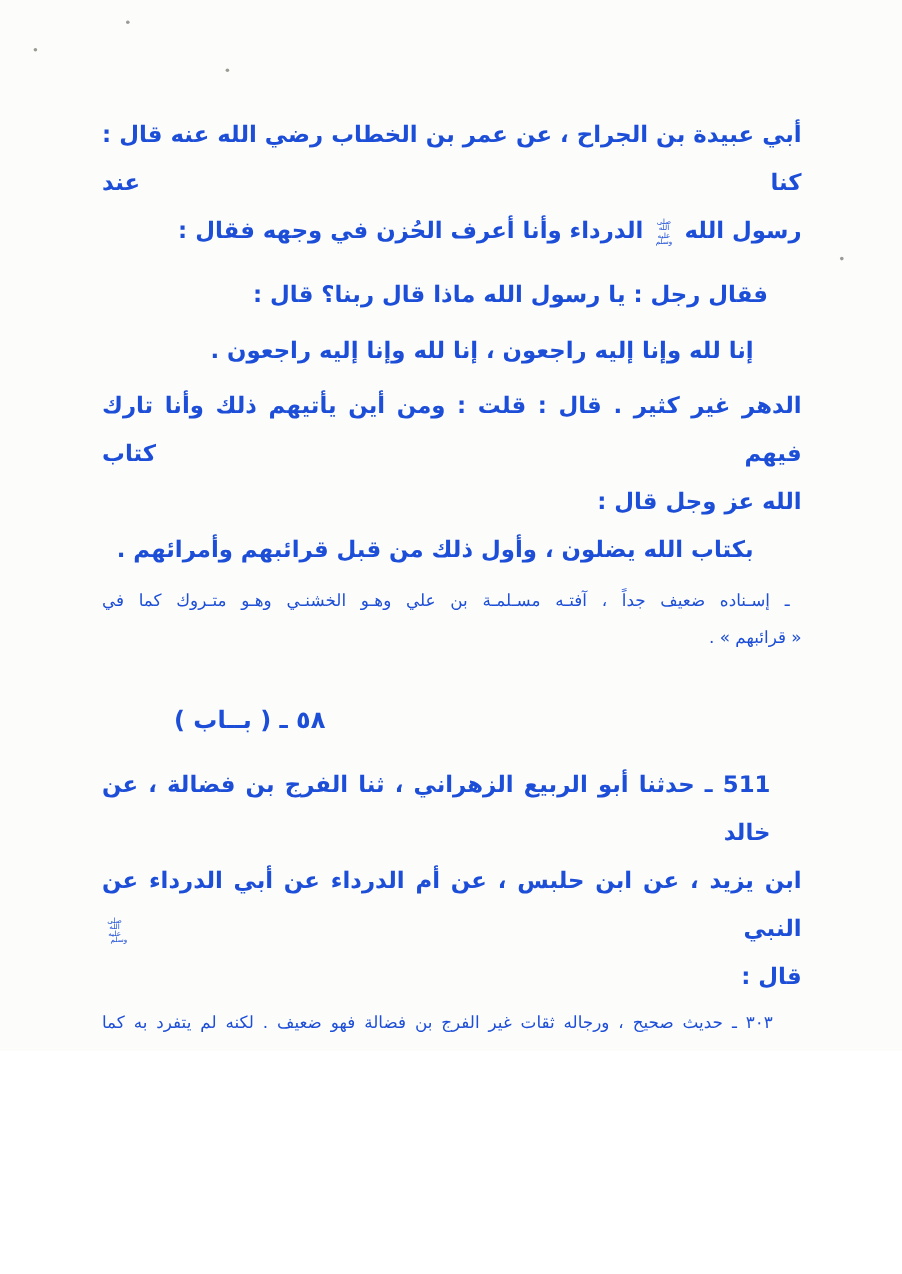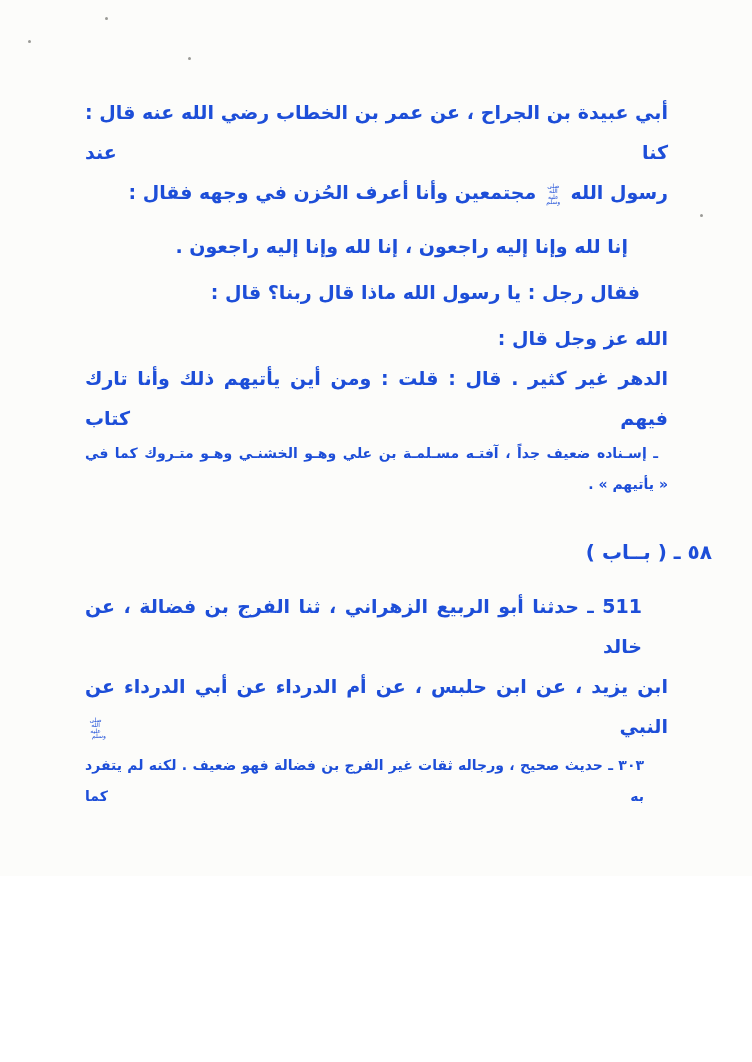--- a/index.html
+++ b/index.html
@@ -16,40 +16,40 @@
     box-sizing: border-box;
     padding: 92px 84px 0 85px; 
   }
   .para { margin: 0; }
   .l { display: block; }
   
   .j { text-align: justify; text-align-last: justify; }
   
   .e { text-align: right; }
   .main .l { font-size: 19px; line-height: 40px; font-weight: 700; }
-  .fn .l   { font-size: 14px; line-height: 31px; font-weight: 700; }
+  .fn .l   { font-size: 14px; line-height: 31px; font-weight: 400; }
   .ind10 { padding-right: 10px; }
   .ind24 { padding-right: 24px; }
   .ind26 { padding-right: 26px; }
   .ind28 { padding-right: 28px; }
   .ind40 { padding-right: 40px; }
   .mb4  { margin-bottom: 4px; }
   .mb6  { margin-bottom: 6px; }
   .mb8  { margin-bottom: 8px; }
   .mb10 { margin-bottom: 10px; }
   .mb14 { margin-bottom: 14px; }
   .mb32 { margin-bottom: 32px; }
   .heading {
     margin: 0 0 14px 0;
     font-size: 20px;
     line-height: 40px;
     font-weight: 700;
-    text-align: right;
+    text-align: left;
     position: relative;
-    left: 44px;
+    left: 60px;
   }
   .saw {
     display: inline-block;
     width: 21px;
     font-size: 6px;
     line-height: 5.5px;
     font-weight: 400;
     text-align: center;
     vertical-align: -5px;
     white-space: normal;
@@ -71,51 +71,55 @@
   <span class="speck" style="left:188px; top:57px"></span>
   <span class="speck" style="left:700px; top:214px"></span>
 
   <main class="content">
 
     <div class="para main mb14">
       <span class="l j">أبي عبيدة بن الجراح ، عن عمر بن الخطاب رضي الله عنه قال : كنا عند</span>
       <span class="l e">
         <span>رسول الله</span>
         <span class="saw">صلى الله عليه وسلم</span>
-        <span>مجتمعين وأنا أعرف الحُزن في وجهه فقال :</span>
+        <span>الدرداء وأنا أعرف الحُزن في وجهه فقال :</span>
       </span>
+    </div>
+
+    <div class="para main mb6">
+      <span class="l e ind28">فقال رجل : يا رسول الله ماذا قال ربنا؟ قال :</span>
     </div>
 
     <div class="para main mb6">
       <span class="l e ind40">إنا لله وإنا إليه راجعون ، إنا لله وإنا إليه راجعون .</span>
     </div>
 
-    <div class="para main mb6">
-      <span class="l e ind28">فقال رجل : يا رسول الله ماذا قال ربنا؟ قال :</span>
+    <div class="para main">
+      <span class="l j">الدهر غير كثير . قال : قلت : ومن أين يأتيهم ذلك وأنا تارك فيهم كتاب</span>
+      <span class="l e">الله عز وجل قال :</span>
     </div>
 
-    <div class="para main">
-      <span class="l e">الله عز وجل قال :</span>
-      <span class="l j">الدهر غير كثير . قال : قلت : ومن أين يأتيهم ذلك وأنا تارك فيهم كتاب</span>
+    <div class="para main mb8">
+      <span class="l e ind40">بكتاب الله يضلون ، وأول ذلك من قبل قرائبهم وأمرائهم .</span>
     </div>
-
 
     <div class="para fn mb32">
       <span class="l j ind10">ـ إسـناده ضعيف جداً ، آفتـه مسـلمـة بن علي وهـو الخشنـي وهـو متـروك كما في</span>
-      <span class="l e">« يأتيهم » .</span>
+      <span class="l e">« قرائبهم » .</span>
     </div>
 
     <h2 class="heading">٥٨ ـ ( بــاب )</h2>
 
     <div class="para main">
       <span class="l j ind26">511 ـ حدثنا أبو الربيع الزهراني ، ثنا الفرج بن فضالة ، عن خالد</span>
       <span class="l j">
         <span>ابن يزيد ، عن ابن حلبس ، عن أم الدرداء عن أبي الدرداء عن النبي</span>
         <span class="saw">صلى الله عليه وسلم</span>
       </span>
+      <span class="l e">قال :</span>
     </div>
 
     <div class="para main mb4">
     </div>
 
     <div class="para fn mb10">
       <span class="l j ind24">٣٠٣ ـ حديث صحيح ، ورجاله ثقات غير الفرج بن فضالة فهو ضعيف . لكنه لم يتفرد به كما</span>
 
     </div>
 

